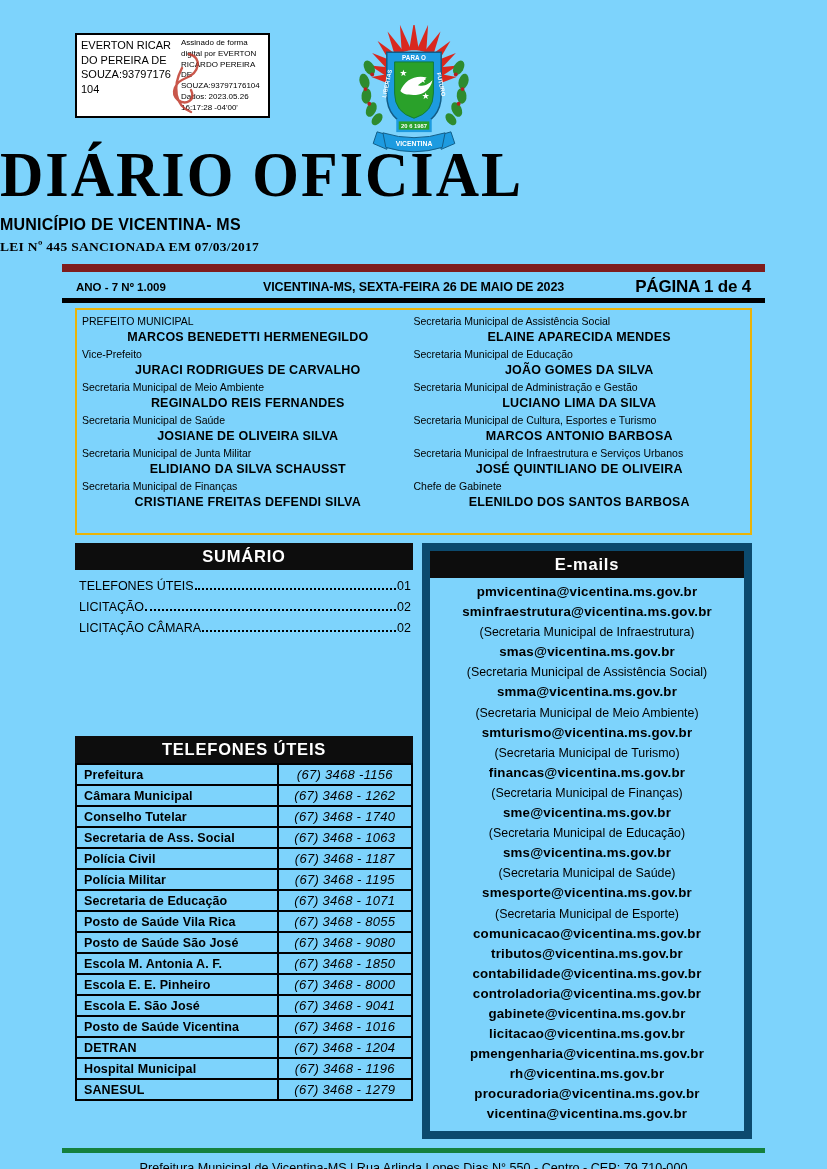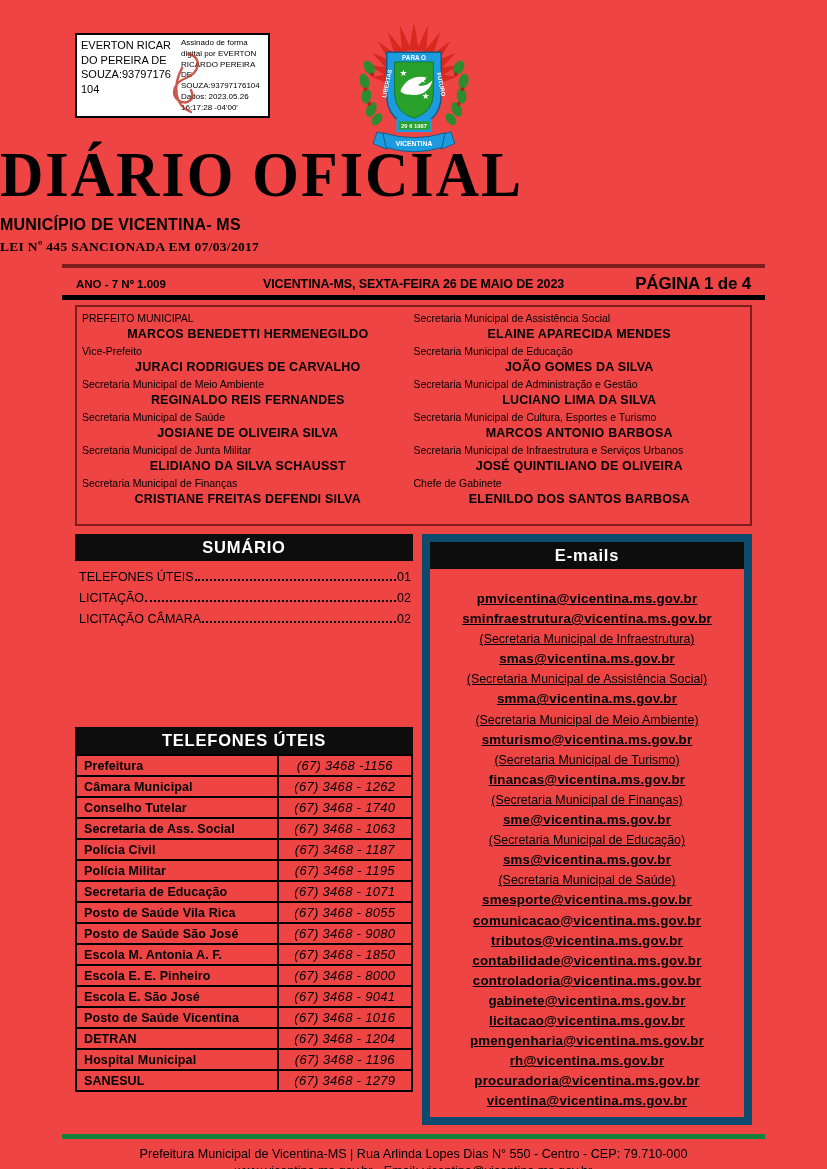--- a/index.html
+++ b/index.html
@@ -1,19 +1,19 @@
 <!DOCTYPE html>
 <html><head>
 <meta charset="utf-8">
 <style>
   * { margin:0; padding:0; box-sizing:border-box; }
   html,body { background:#fff; }
   .page {
     width:827px; height:1169px; margin:0 auto; position:relative;
-    background:#ef4444; color:#000; overflow:hidden;
+    background:#7dd3fc; color:#000; overflow:hidden;
     font-family:"Liberation Sans", sans-serif;
   }
   
   .sig-box {
     position:absolute; left:75px; top:33px; width:195px; height:85px;
     border:2px solid #000; display:flex; gap:5px; padding:3px 4px; background:#fff;
   }
   .sig-name { flex:0 0 95px; font-size:11px; line-height:1.32; word-break:break-all; }
   .sig-details { flex:1; font-size:8px; line-height:1.35; }
   .sig-flourish { position:absolute; left:78px; top:14px; width:58px; height:68px; pointer-events:none; }
@@ -22,31 +22,31 @@
   
   .masthead { padding-top:147px; text-align:left; }
   .gazette-title {
     font-family:"Liberation Serif", serif; font-weight:700;
     font-size:60px; line-height:56px; letter-spacing:2px; transform:scaleY(1.04);
   }
   .municipality { margin-top:13px; font-size:16px; font-weight:700; letter-spacing:0.2px; }
   .law-line { margin-top:5px; font-family:"Liberation Serif", serif; font-weight:700; font-size:13.5px; letter-spacing:0.3px; }
   
   .dateline {
-    margin:9px 62px 0; border-top:4px solid #7f1d1d; border-bottom:5px solid #000;
+    margin:9px 62px 0; border-top:8px solid #7f1d1d; border-bottom:5px solid #000;
     display:flex; align-items:center; padding:5px 14px 1px; min-height:36px;
   }
   .dl-edition { width:170px; font-size:11.5px; font-weight:700; }
   .dl-date { flex:1; text-align:center; font-size:12.5px; font-weight:700; letter-spacing:-0.1px; }
   .dl-page { width:170px; text-align:right; font-size:17px; font-weight:700; letter-spacing:-0.2px; }
   
   .officials {
-    margin:5px 75px 0; border:2px solid #7f1d1d;
+    margin:5px 75px 0; border:2px solid #eab308;
     display:grid; grid-template-columns:1fr 1fr; 
-    padding:4px 5px 15px;
+    padding:4px 5px 21px;
   }
   .official .role { font-size:10.5px; line-height:14px; }
   .official .name { font-size:12.5px; font-weight:700; text-align:center; line-height:19px; letter-spacing:0.2px; }
   
   .columns { margin:8px 75px 0; display:flex; gap:9px; align-items:flex-start; }
   .col-left { width:338px; }
   .col-right { width:330px; }
   .black-bar {
     background:#0d0d0d; color:#fff; text-align:center; font-weight:700;
     font-size:16.5px; letter-spacing:0.8px; padding:4px 0 5px; line-height:18px;
@@ -58,21 +58,21 @@
   .summary-item .pg { font-size:12.5px; }
   
   .phones-block { margin-top:97px; }
   .phones-table { width:100%; border-collapse:collapse; margin-top:0; }
   .phones-table td { border:2px solid #000; padding:1px 7px; height:21px; }
   .phones-table td.p-name { font-weight:700; font-size:12.5px; width:60%; letter-spacing:0.1px; }
   .phones-table td.p-num { font-style:italic; font-size:13px; text-align:center; letter-spacing:0.3px; }
   
   .emails-box { border:8px solid #0c4a6e; }
   .emails-box .black-bar { margin:-0px; }
-  .emails-list { padding:20px 2px 6px; text-align:center;text-decoration:underline; }
+  .emails-list { padding:4px 2px 6px; text-align:center; }
   .email-line { font-size:13.3px; font-weight:700; line-height:20.1px; letter-spacing:0.2px; }
   .dept-line { font-size:12.4px; font-weight:400; line-height:20.1px; }
   
   .page-footer {
     margin:9px 62px 0; border-top:5px solid #15803d;
     padding-top:7px; text-align:center; font-size:12.6px; line-height:17px;
   }
 </style>
 </head>
 <body>
@@ -330,20 +330,21 @@
           <div class="dept-line">(Secretaria Municipal de Meio Ambiente)</div>
           <div class="email-line">smturismo@vicentina.ms.gov.br</div>
           <div class="dept-line">(Secretaria Municipal de Turismo)</div>
           <div class="email-line">financas@vicentina.ms.gov.br</div>
           <div class="dept-line">(Secretaria Municipal de Finanças)</div>
           <div class="email-line">sme@vicentina.ms.gov.br</div>
           <div class="dept-line">(Secretaria Municipal de Educação)</div>
           <div class="email-line">sms@vicentina.ms.gov.br</div>
           <div class="dept-line">(Secretaria Municipal de Saúde)</div>
           <div class="email-line">smesporte@vicentina.ms.gov.br</div>
+          <div class="dept-line">(Secretaria Municipal de Esporte)</div>
           <div class="email-line">comunicacao@vicentina.ms.gov.br</div>
           <div class="email-line">tributos@vicentina.ms.gov.br</div>
           <div class="email-line">contabilidade@vicentina.ms.gov.br</div>
           <div class="email-line">controladoria@vicentina.ms.gov.br</div>
           <div class="email-line">gabinete@vicentina.ms.gov.br</div>
           <div class="email-line">licitacao@vicentina.ms.gov.br</div>
           <div class="email-line">pmengenharia@vicentina.ms.gov.br</div>
           <div class="email-line">rh@vicentina.ms.gov.br</div>
           <div class="email-line">procuradoria@vicentina.ms.gov.br</div>
           <div class="email-line">vicentina@vicentina.ms.gov.br</div>

